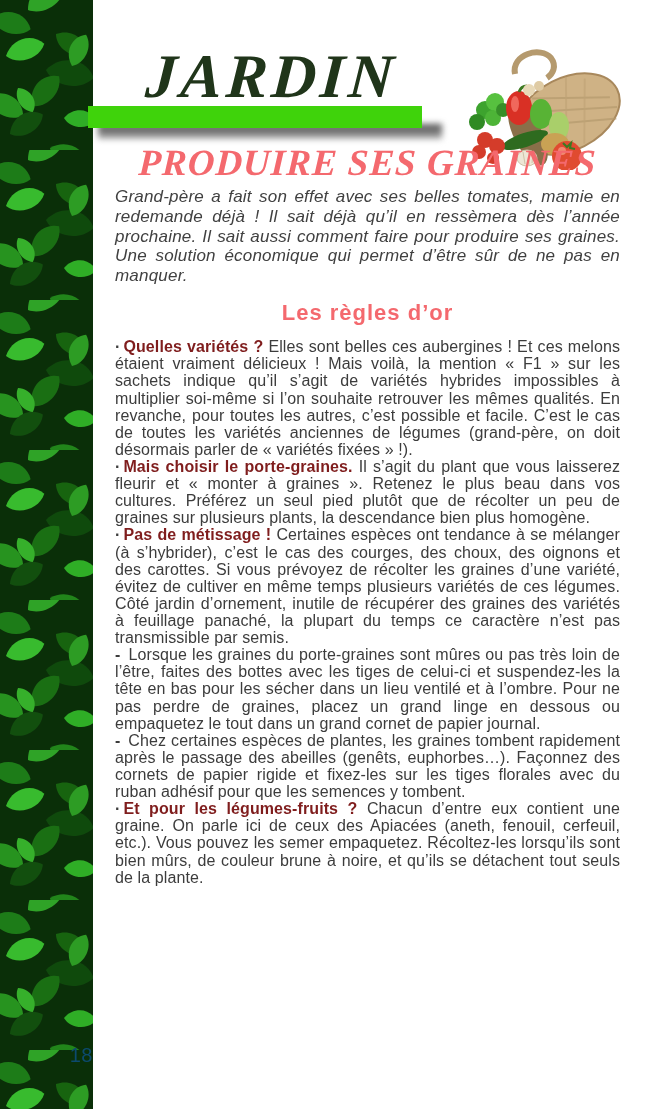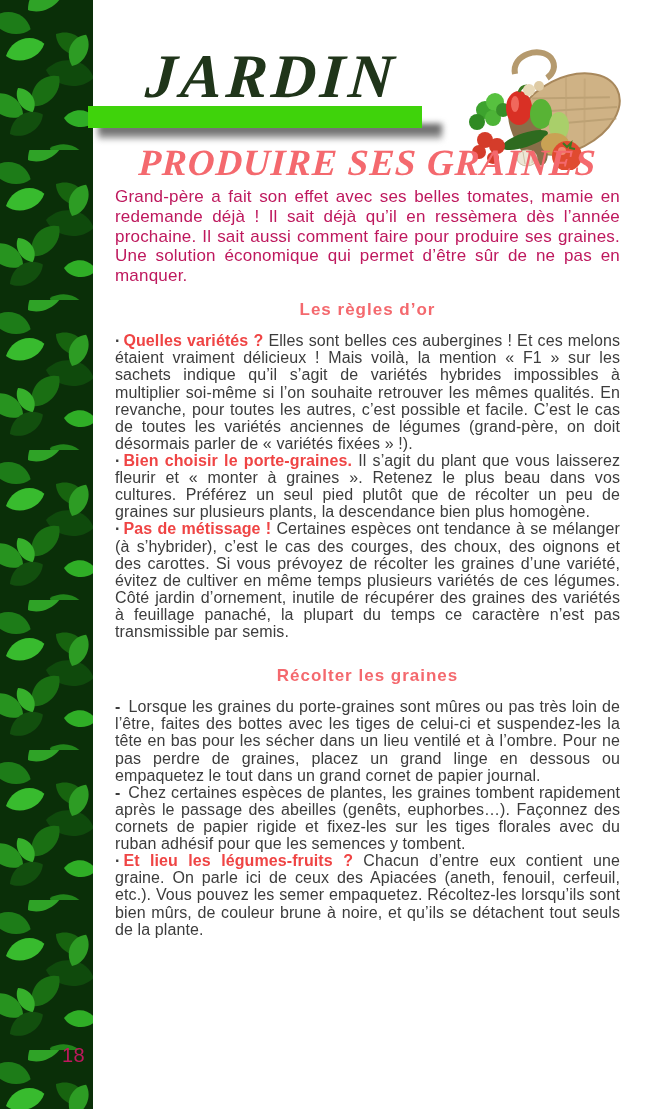--- a/index.html
+++ b/index.html
@@ -5,22 +5,23 @@
   html,body{margin:0;padding:0;background:#e8e8e8;}
   .page{
     position:relative;width:655px;height:1109px;background:#ffffff;
     overflow:hidden;font-family:"Liberation Sans", sans-serif;
     margin:0 auto;
   }
   
   .sidebar{position:absolute;left:0;top:0;width:93px;height:1109px;overflow:hidden;}
   .page-number{
     position:absolute;left:62px;top:1044px;width:31px;
-    color:#be185d;font-size:20px;letter-spacing:.5px;z-index:5;
+    color:#0c4a6e;font-size:20px;letter-spacing:.5px;z-index:5;
     font-family:"Liberation Sans", sans-serif;
+    text-align:right;
   }
   
   .banner-shadow{
     position:absolute;left:98px;top:124px;width:344px;height:15px;
     background:linear-gradient(180deg,#4b4b4b 0%,#9b9b9b 85%,#c9c9c9 100%);
     filter:blur(3px);z-index:1;
   }
   .banner{
     position:absolute;left:88px;top:106px;width:334px;height:22px;
     background:#3FD30B;z-index:2;
@@ -34,33 +35,33 @@
   .basket{position:absolute;left:463px;top:48px;width:160px;height:122px;z-index:2;}
   
   .content{position:absolute;left:115px;top:144px;width:505px;z-index:2;}
   .article-title{
     text-align:center;color:#F4696E;
     font-family:"Liberation Serif", serif;font-style:italic;font-weight:bold;
     font-size:37px;line-height:1.05;letter-spacing:1px;margin:0 0 4px 0;
     transform:skewX(-3deg);
   }
   .intro{
-    color:#be185d;font-size:17px;line-height:1.17;
+    font-style:italic;color:#404040;font-size:17px;line-height:1.17;
     text-align:justify;letter-spacing:.2px;margin:0 0 10px 0;
   }
   .section-heading{
-    color:#F4696E;font-weight:bold;font-size:17px;text-align:center;
+    color:#F4696E;font-weight:bold;font-size:22px;text-align:center;
     letter-spacing:1px;margin:14px 0 12px 0;
   }
   .section-heading.second{margin-top:26px;}
   .para{
     color:#3c3c3c;font-size:16px;line-height:1.07;text-align:justify;
     letter-spacing:.1px;margin:0;
   }
-  .para .lead{font-weight:bold;color:#ef4444;}
+  .para .lead{font-weight:bold;color:#7f1d1d;}
   .para .bullet{font-weight:bold;padding-right:3px;}
 </style>
 </head>
 <body>
 
 <div class="page">
 
   <div class="sidebar">
     <svg width="93" height="1109" xmlns="http://www.w3.org/2000/svg">
       <defs>
@@ -152,27 +153,26 @@
 
   <div class="content">
     <div class="article-title">PRODUIRE SES GRAINES</div>
 
     <p class="intro">Grand-père a fait son effet avec ses belles tomates, mamie en redemande déjà ! Il sait déjà qu’il en ressèmera dès l’année prochaine. Il sait aussi comment faire pour produire ses graines. Une solution économique qui permet d’être sûr de ne pas en manquer.</p>
 
     <div class="section-heading">Les règles d’or</div>
 
     <p class="para"><span class="bullet">·</span><span class="lead">Quelles variétés ?</span><span> Elles sont belles ces aubergines ! Et ces melons étaient vraiment délicieux ! Mais voilà, la mention « F1 » sur les sachets indique qu’il s’agit de variétés hybrides impossibles à multiplier soi-même si l’on souhaite retrouver les mêmes qualités. En revanche, pour toutes les autres, c’est possible et facile. C’est le cas de toutes les variétés anciennes de légumes (grand-père, on doit désormais parler de « variétés fixées » !).</span></p>
 
-    <p class="para"><span class="bullet">·</span><span class="lead">Bien choisir le porte-graines.</span><span> Il s’agit du plant que vous laisserez fleurir et « monter à graines ». Retenez le plus beau dans vos cultures. Préférez un seul pied plutôt que de récolter un peu de graines sur plusieurs plants, la descendance bien plus homogène.</span></p>
+    <p class="para"><span class="bullet">·</span><span class="lead">Mais choisir le porte-graines.</span><span> Il s’agit du plant que vous laisserez fleurir et « monter à graines ». Retenez le plus beau dans vos cultures. Préférez un seul pied plutôt que de récolter un peu de graines sur plusieurs plants, la descendance bien plus homogène.</span></p>
 
     <p class="para"><span class="bullet">·</span><span class="lead">Pas de métissage !</span><span> Certaines espèces ont tendance à se mélanger (à s’hybrider), c’est le cas des courges, des choux, des oignons et des carottes. Si vous prévoyez de récolter les graines d’une variété, évitez de cultiver en même temps plusieurs variétés de ces légumes. Côté jardin d’ornement, inutile de récupérer des graines des variétés à feuillage panaché, la plupart du temps ce caractère n’est pas transmissible par semis.</span></p>
 
-    <div class="section-heading second">Récolter les graines</div>
 
 
     <p class="para"><span class="bullet">-</span><span> Lorsque les graines du porte-graines sont mûres ou pas très loin de l’être, faites des bottes avec les tiges de celui-ci et suspendez-les la tête en bas pour les sécher dans un lieu ventilé et à l’ombre. Pour ne pas perdre de graines, placez un grand linge en dessous ou empaquetez le tout dans un grand cornet de papier journal.</span></p>
 
     <p class="para"><span class="bullet">-</span><span> Chez certaines espèces de plantes, les graines tombent rapidement après le passage des abeilles (genêts, euphorbes…). Façonnez des cornets de papier rigide et fixez-les sur les tiges florales avec du ruban adhésif pour que les semences y tombent.</span></p>
 
-    <p class="para"><span class="bullet">·</span><span class="lead">Et lieu les légumes-fruits ?</span><span> Chacun d’entre eux contient une graine. On parle ici de ceux des Apiacées (aneth, fenouil, cerfeuil, etc.). Vous pouvez les semer empaquetez. Récoltez-les lorsqu’ils sont bien mûrs, de couleur brune à noire, et qu’ils se détachent tout seuls de la plante.</span></p>
+    <p class="para"><span class="bullet">·</span><span class="lead">Et pour les légumes-fruits ?</span><span> Chacun d’entre eux contient une graine. On parle ici de ceux des Apiacées (aneth, fenouil, cerfeuil, etc.). Vous pouvez les semer empaquetez. Récoltez-les lorsqu’ils sont bien mûrs, de couleur brune à noire, et qu’ils se détachent tout seuls de la plante.</span></p>
   </div>
 
 </div>
 
 </body></html>

